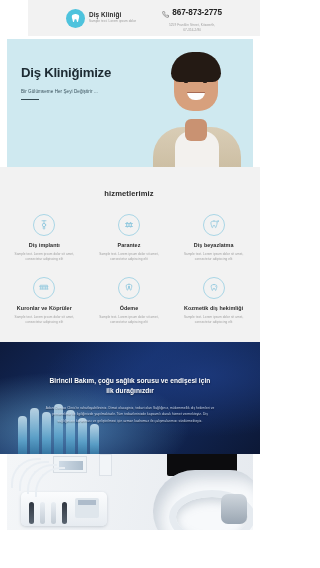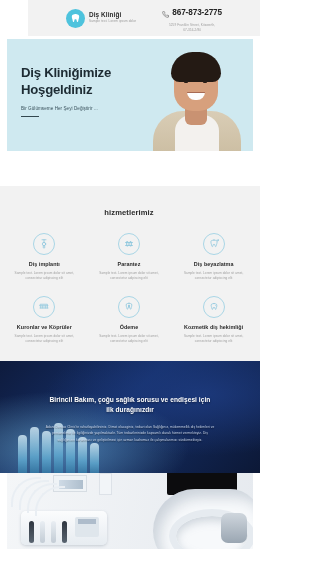--- a/index.html
+++ b/index.html
@@ -44,21 +44,21 @@
   }
   .addr {
     font-size: 3.1px; color: #9c9c9c; line-height: 1.5; margin-top: 1.5px;
     letter-spacing: .1px;
   }
 
   
   .hero {
     position: relative;
     margin: 3px 7px 0 7px;
-    height: 112px;
+    height: 128px;
     background: #cfe9f0;
     display: flex;
     overflow: hidden;
   }
   .hero-copy { padding: 26px 0 0 14px; width: 128px; }
   .hero-title {
     font-size: 13.2px; font-weight: 700; color: #1d2b33;
     line-height: 1.28; letter-spacing: -.25px;
   }
   .hero-sub {
@@ -94,21 +94,21 @@
     background:#241a14; border-radius:25px 25px 10px 10px;
   }
   .ph-eye{ position:absolute; width:4px; height:2.4px; background:#2a1d16; border-radius:2px; top:42px; }
   .ph-eye.l{ left:43px; } .ph-eye.r{ left:62px; }
   .ph-smile{
     position:absolute; left:46px; top:53px; width:18px; height:8px;
     background:#fdfdfd; border-radius:0 0 9px 9px; border-top:1px solid #a76a53;
   }
 
   
-  .services { padding: 22px 6px 16px 4px; background:#f2f2f2;margin-top:35px; }
+  .services { padding: 22px 6px 16px 4px; background:#f2f2f2; }
   .svc-head {
     text-align:center; font-size: 7.6px; font-weight:700; color:#2c2c2c;
     letter-spacing: .1px; margin-bottom: 16px;
   }
   .svc-grid {
     display: grid; grid-template-columns: repeat(3, 1fr);
     row-gap: 14px; column-gap: 4px;
   }
   .svc { text-align: center; padding: 0 3px; }
   .svc-icon {
@@ -259,21 +259,20 @@
         <div>5259 Franklin Street, Kitzwerth,</div>
         <div>67-354-2/80</div>
       </div>
     </div>
   </div>
 
   <div class="hero">
     <div class="hero-copy">
       <div class="hero-title">
         <div>Diş Kliniğimize</div>
-        <div>Hoşgeldiniz</div>
       </div>
       <div class="hero-sub">Bir Gülümseme Her Şeyi Değiştirir ...</div>
       <div class="hero-rule"></div>
     </div>
     <div class="hero-photo">
       <div class="ph-shirt"></div>
       <div class="ph-neck"></div>
       <div class="ph-head"></div>
       <div class="ph-hair"></div>
       <div class="ph-eye l"></div>

